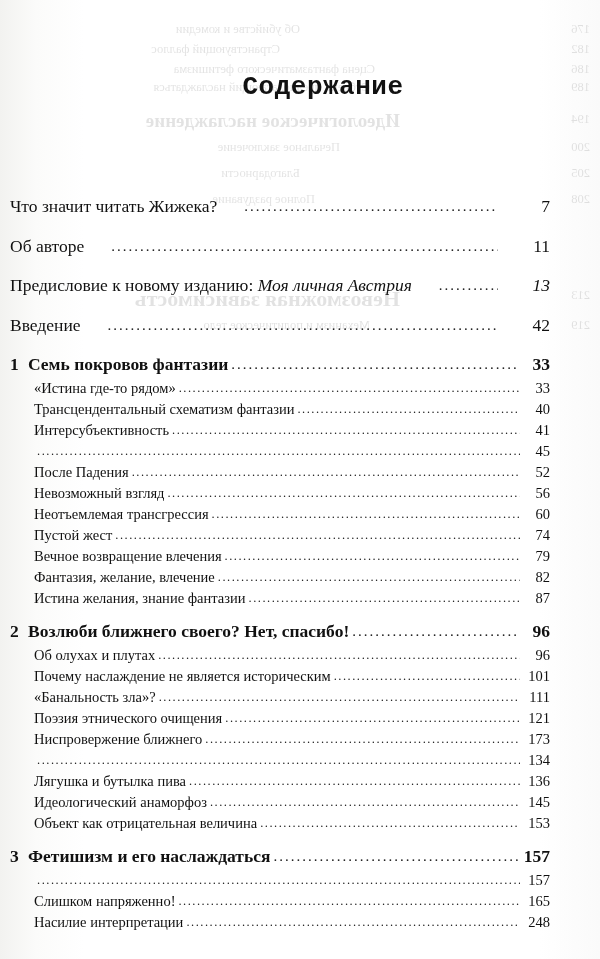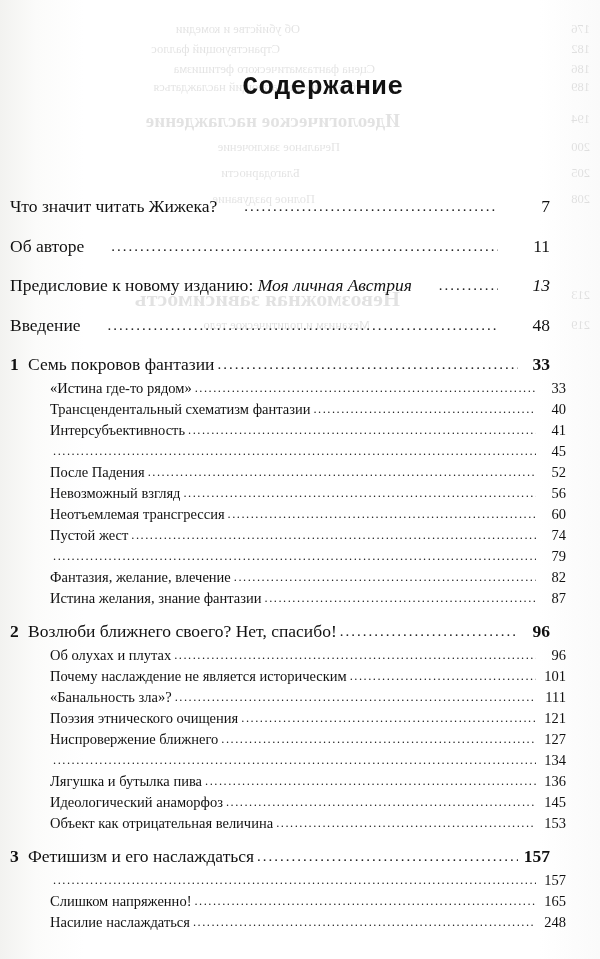--- a/index.html
+++ b/index.html
@@ -122,28 +122,28 @@
   .lvl0 .page-no { font-size: 17.5px; min-width: 26px; }
   .lvl0 .dots { font-size: 15px; letter-spacing: 2px; }
 
   
   .chap {
     font-size: 17.5px;
     font-weight: bold;
     margin-top: 18px;
     margin-bottom: 7px;
   }
-  .chap .label { font-weight: normal; }
+  .chap .label { font-weight: bold; }
   .chap .page-no { min-width: 30px; font-weight: bold; }
   .chap .dots { font-weight: normal; letter-spacing: 2px; font-size: 15px; }
 
   
   .sub {
     font-size: 14.5px;
-    margin-left: 40px;
+    margin-left: 24px;
     margin-bottom: 6.5px;
     width: calc(100% - 24px);
   }
   .sub .page-no { min-width: 28px; }
   .sub .dots { font-size: 12.5px; letter-spacing: 1.5px; }
 
   .italic { font-style: italic; }
 </style>
 </head>
 <body>
@@ -189,21 +189,21 @@
           <span class="page-no">11</span>
         </div>
         <div class="row lvl0">
           <span class="label"><span>Предисловие к новому изданию: </span><span class="italic">Моя личная Австрия</span></span>
           <span class="dots">...........................................................................................................................................................</span>
           <span class="page-no italic">13</span>
         </div>
         <div class="row lvl0">
           <span class="label">Введение</span>
           <span class="dots">...........................................................................................................................................................</span>
-          <span class="page-no">48</span>
+          <span class="page-no">42</span>
         </div>
         <div class="row chap">
           <span class="num">1</span>
           <span class="label">Семь покровов фантазии</span>
           <span class="dots">...........................................................................................................................................................</span>
           <span class="page-no">33</span>
         </div>
         <div class="row sub">
           <span class="label">«Истина где-то рядом»</span>
           <span class="dots">...........................................................................................................................................................</span>
@@ -237,20 +237,21 @@
           <span class="label">Неотъемлемая трансгрессия</span>
           <span class="dots">...........................................................................................................................................................</span>
           <span class="page-no">60</span>
         </div>
         <div class="row sub">
           <span class="label">Пустой жест</span>
           <span class="dots">...........................................................................................................................................................</span>
           <span class="page-no">74</span>
         </div>
         <div class="row sub">
+          <span class="label">Вечное возвращение влечения</span>
           <span class="dots">...........................................................................................................................................................</span>
           <span class="page-no">79</span>
         </div>
         <div class="row sub">
           <span class="label">Фантазия, желание, влечение</span>
           <span class="dots">...........................................................................................................................................................</span>
           <span class="page-no">82</span>
         </div>
         <div class="row sub">
           <span class="label">Истина желания, знание фантазии</span>
@@ -279,21 +280,21 @@
           <span class="page-no">111</span>
         </div>
         <div class="row sub">
           <span class="label">Поэзия этнического очищения</span>
           <span class="dots">...........................................................................................................................................................</span>
           <span class="page-no">121</span>
         </div>
         <div class="row sub">
           <span class="label">Ниспровержение ближнего</span>
           <span class="dots">...........................................................................................................................................................</span>
-          <span class="page-no">127</span>
+          <span class="page-no">173</span>
         </div>
         <div class="row sub">
           <span class="dots">...........................................................................................................................................................</span>
           <span class="page-no">134</span>
         </div>
         <div class="row sub">
           <span class="label">Лягушка и бутылка пива</span>
           <span class="dots">...........................................................................................................................................................</span>
           <span class="page-no">136</span>
         </div>
@@ -316,20 +317,20 @@
         <div class="row sub">
           <span class="dots">...........................................................................................................................................................</span>
           <span class="page-no">157</span>
         </div>
         <div class="row sub">
           <span class="label">Слишком напряженно!</span>
           <span class="dots">...........................................................................................................................................................</span>
           <span class="page-no">165</span>
         </div>
         <div class="row sub">
-          <span class="label">Насилие наслаждаться</span>
+          <span class="label">Насилие интерпретации</span>
           <span class="dots">...........................................................................................................................................................</span>
           <span class="page-no">248</span>
         </div>
       </div>
 
   </div>
 </div>
 
 </body></html>

